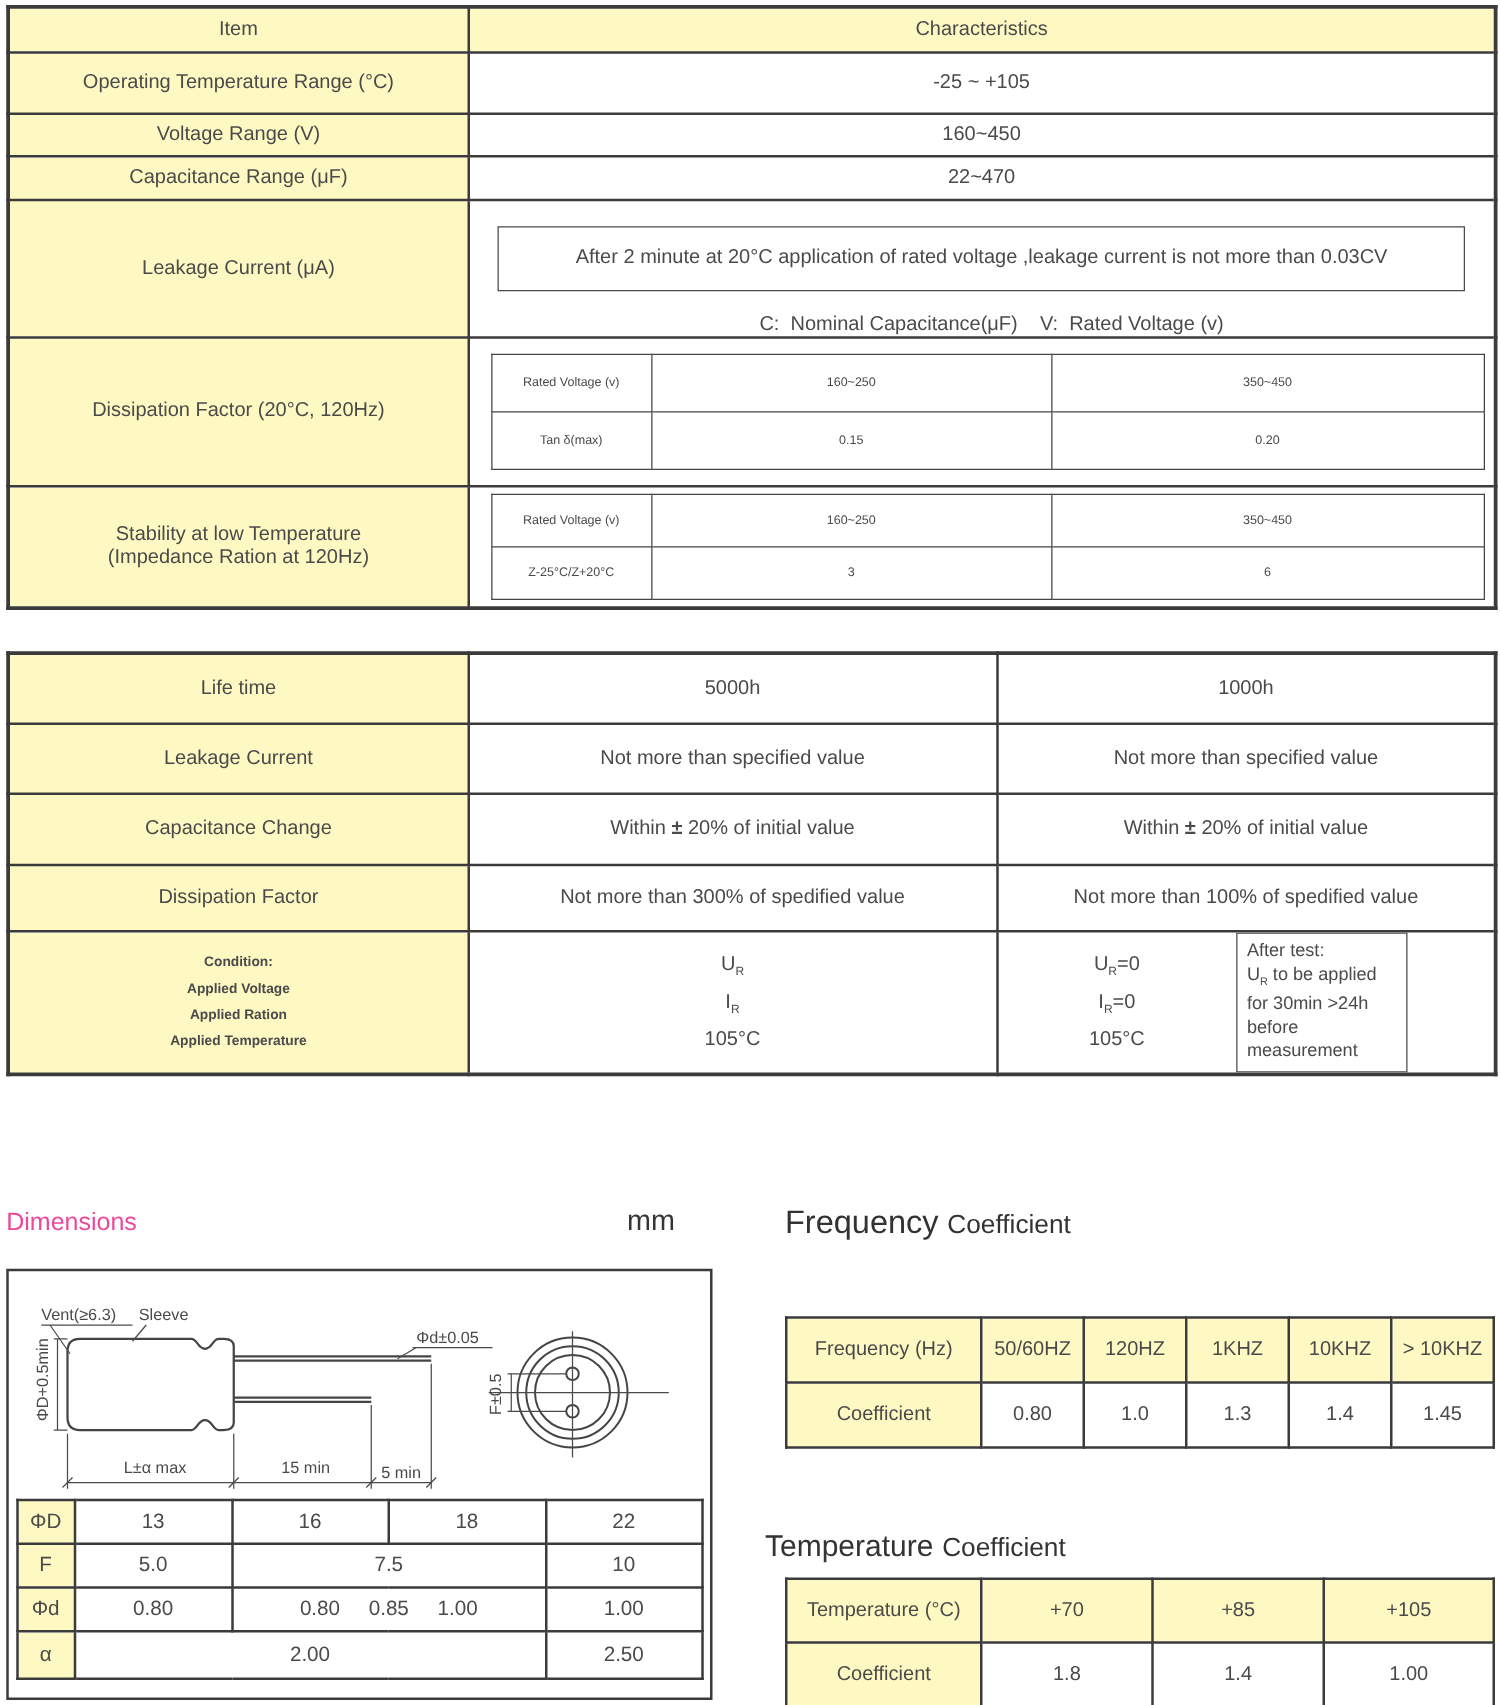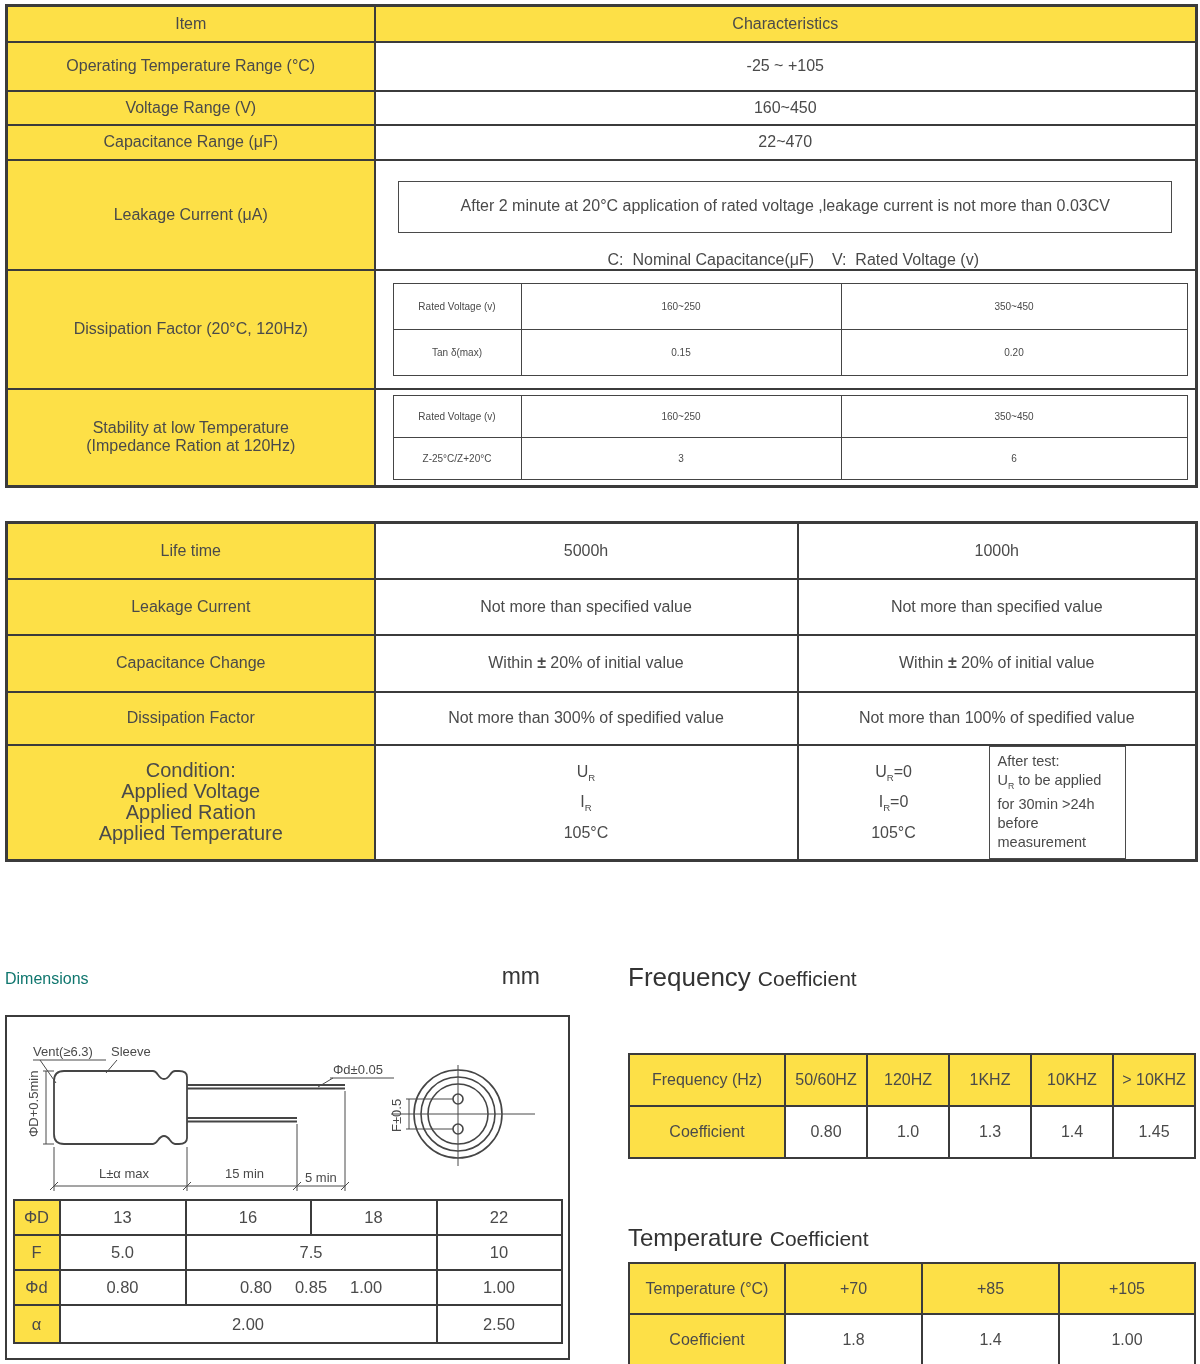--- a/index.html
+++ b/index.html
@@ -3,64 +3,64 @@
 <meta charset="utf-8">
 <style>
   html,body { margin:0; padding:0; background:#ffffff; }
   #doc {
     position:relative; width:1200px; height:1364px; background:#fff;
     font-family:"Liberation Sans","DejaVu Sans",sans-serif;
     color:#474747; overflow:hidden;
   }
   table { border-collapse:collapse; table-layout:fixed; }
   td { text-align:center; vertical-align:middle; padding:0; font-size:16px; color:#4a4a4a; overflow:hidden; }
-  .lbl { background:#fde047; }
+  .lbl { background:#fef9c3; }
   .pre { white-space:pre; }
   .pm { font-weight:700; }
   sub { font-size:0.6em; }
 
   
   .t1 { position:absolute; left:5px; top:4px; width:1190px; border:3px solid #3b3b3b; }
   .t1 td { border:2px solid #3b3b3b; }
   .t1 .inner { padding:0; }
   .inner-tbl { border:none; }
   .inner-tbl td { border:1.5px solid #454545; font-size:10px; }
   .leak-box {
     margin:20px auto 0; width:772px; height:50px; line-height:48px;
     border:1.5px solid #4a4a4a; font-size:16px; text-align:center;
   }
   .leak-note { margin-top:18px; text-align:center; font-size:16px; white-space:pre;margin-left:16px; }
 
   
   .t2 { position:absolute; left:5px; top:521px; width:1190px; border:3px solid #3b3b3b; }
   .t2 td { border:2px solid #3b3b3b; }
-  .cond-lines div { line-height:21px; font-size:20px; }
+  .cond-lines div { line-height:21px; font-size:11px;font-weight:bold; }
   .stack3 div { line-height:24px; font-size:16px; }
   .cond-right-cell { padding:0; }
   .cond-flex { display:flex; align-items:center; width:100%; }
   .cond-stack { width:190px; text-align:center; }
   .after-box {
     width:137px; box-sizing:border-box; border:1.5px solid #4a4a4a;
     padding:5px 7px 6px 8px; text-align:left; font-size:14.5px; line-height:19px;
   }
 
   
   .dims-head { position:absolute; left:5px; top:963px; width:565px; display:flex; justify-content:space-between; align-items:baseline; }
-  .dims-title { font-size:16px; color:#0f766e; }
+  .dims-title { font-size:20px; color:#ec4899; }
   .dims-unit { font-size:23px; color:#353535; margin-right:30px; }
   .dims-box { position:absolute; left:5px; top:1015px; width:561px; height:341px; border:2px solid #3b3b3b; }
   .dim-svg { display:block; margin-top:2px; }
   .dim-svg text { font-size:13px; fill:#4a4a4a; }
   .dim-table { margin:2px auto 0; width:548px; }
   .dim-table td { border:2px solid #3b3b3b; font-size:16.5px; }
   .r35 { height:35px; } .r38 { height:38px; }
 
   
   .fc-head { position:absolute; left:628px; top:962px; }
-  .tc-head { position:absolute; left:628px; top:1224px; }
+  .tc-head { position:absolute; left:612px; top:1224px; }
   .coef-w1 { font-size:26px; color:#333; }
   .coef-w2 { font-size:21px; color:#333; margin-left:7px; }
   .tc-head .coef-w1 { font-size:24px; }
   .freq-table { position:absolute; left:628px; top:1053px; width:566px; border:2.5px solid #3b3b3b; }
   .freq-table td { border:2px solid #3b3b3b; height:50px; }
   .temp-table { position:absolute; left:628px; top:1262px; width:566px; border:2.5px solid #3b3b3b; }
   .temp-table td { border:2px solid #3b3b3b; height:49px; }
 </style>
 </head>
 <body>

